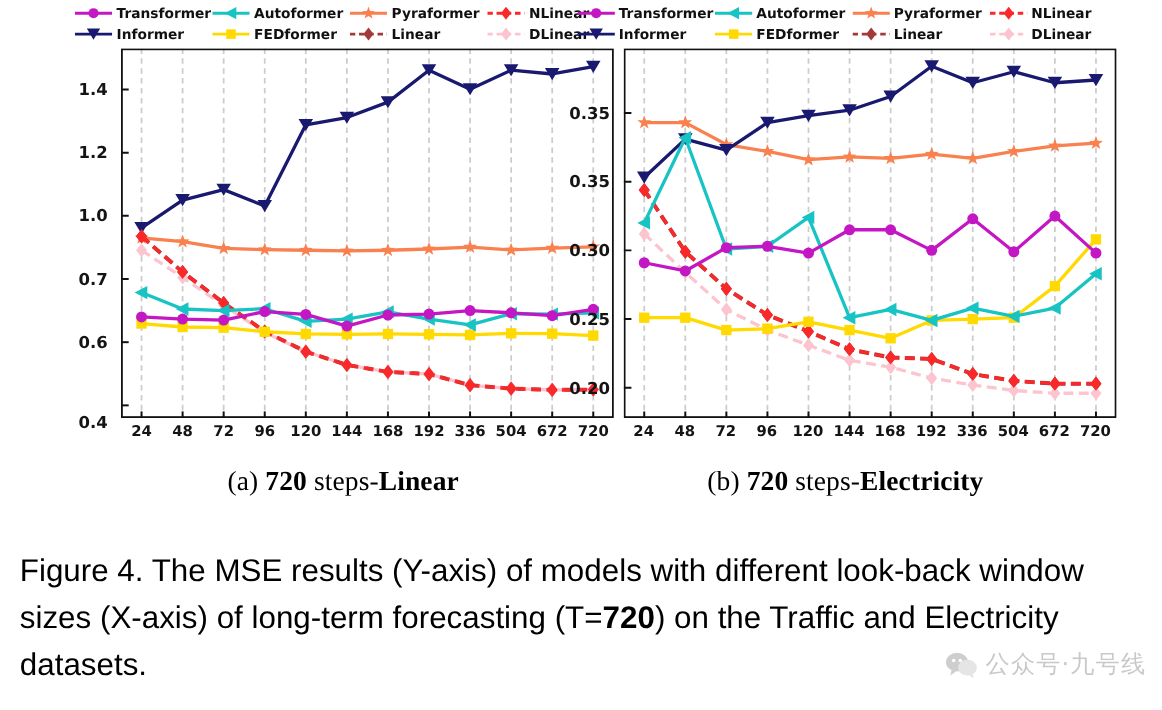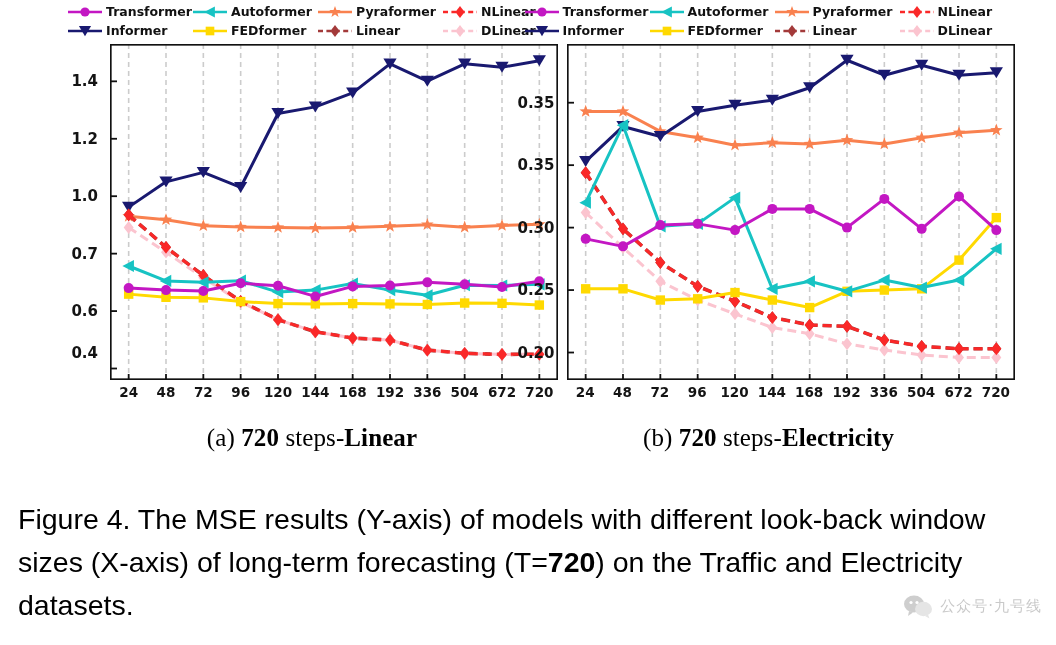--- a/index.html
+++ b/index.html
@@ -140,21 +140,21 @@
     opacity: 0.48;
     pointer-events: none;
   }
   .wm-icon {
     width: 30px; height: 26px;
     margin-right: 7px;
     position: relative;
   }
   .wm-text {
     font-family: "DejaVu Sans", sans-serif;
-    font-size: 15px;
+    font-size: 22px;
     color: #8f8f8f;
     letter-spacing: 1px;
     white-space: nowrap;
   }
 </style>
 </head>
 <body>
 
 <div class="figure-root">
 
@@ -212,21 +212,21 @@
           </div>
           <div class="legend-entry">
             <div class="legend-key"><svg width="34" height="14">
                 <line x1="0" y1="7" x2="34" y2="7" stroke="#fbc4cf" stroke-width="2.6" stroke-dasharray="5,3.4"></line>
                 <polygon points="17,1.1119999999999992 21.592640000000003,7 17,12.888000000000002 12.407359999999999,7" fill="#fbc4cf"></polygon>
               </svg></div>
             <span class="legend-label">DLinear</span>
           </div>
         </div>
       <div class="ylabels">
-          <div class="ylab" style="top: 309px;">0.4</div>
+          <div class="ylab" style="top: 340px;">0.4</div>
           <div class="ylab" style="top: 267.077px;">0.6</div>
           <div class="ylab" style="top: 209.641px;">0.7</div>
           <div class="ylab" style="top: 152.205px;">1.0</div>
           <div class="ylab" style="top: 94.7692px;">1.2</div>
           <div class="ylab" style="top: 37.3333px;">1.4</div>
         </div>
       <div class="plot-wrap">
           <svg width="448" height="336" class="plot-svg">
             <rect x="0" y="0" width="448" height="336" fill="#ffffff"></rect>
             <line x1="18.666666666666668" x2="18.666666666666668" y1="0" y2="336" stroke="#cccccc" stroke-width="1.6" stroke-dasharray="5,4"></line>

